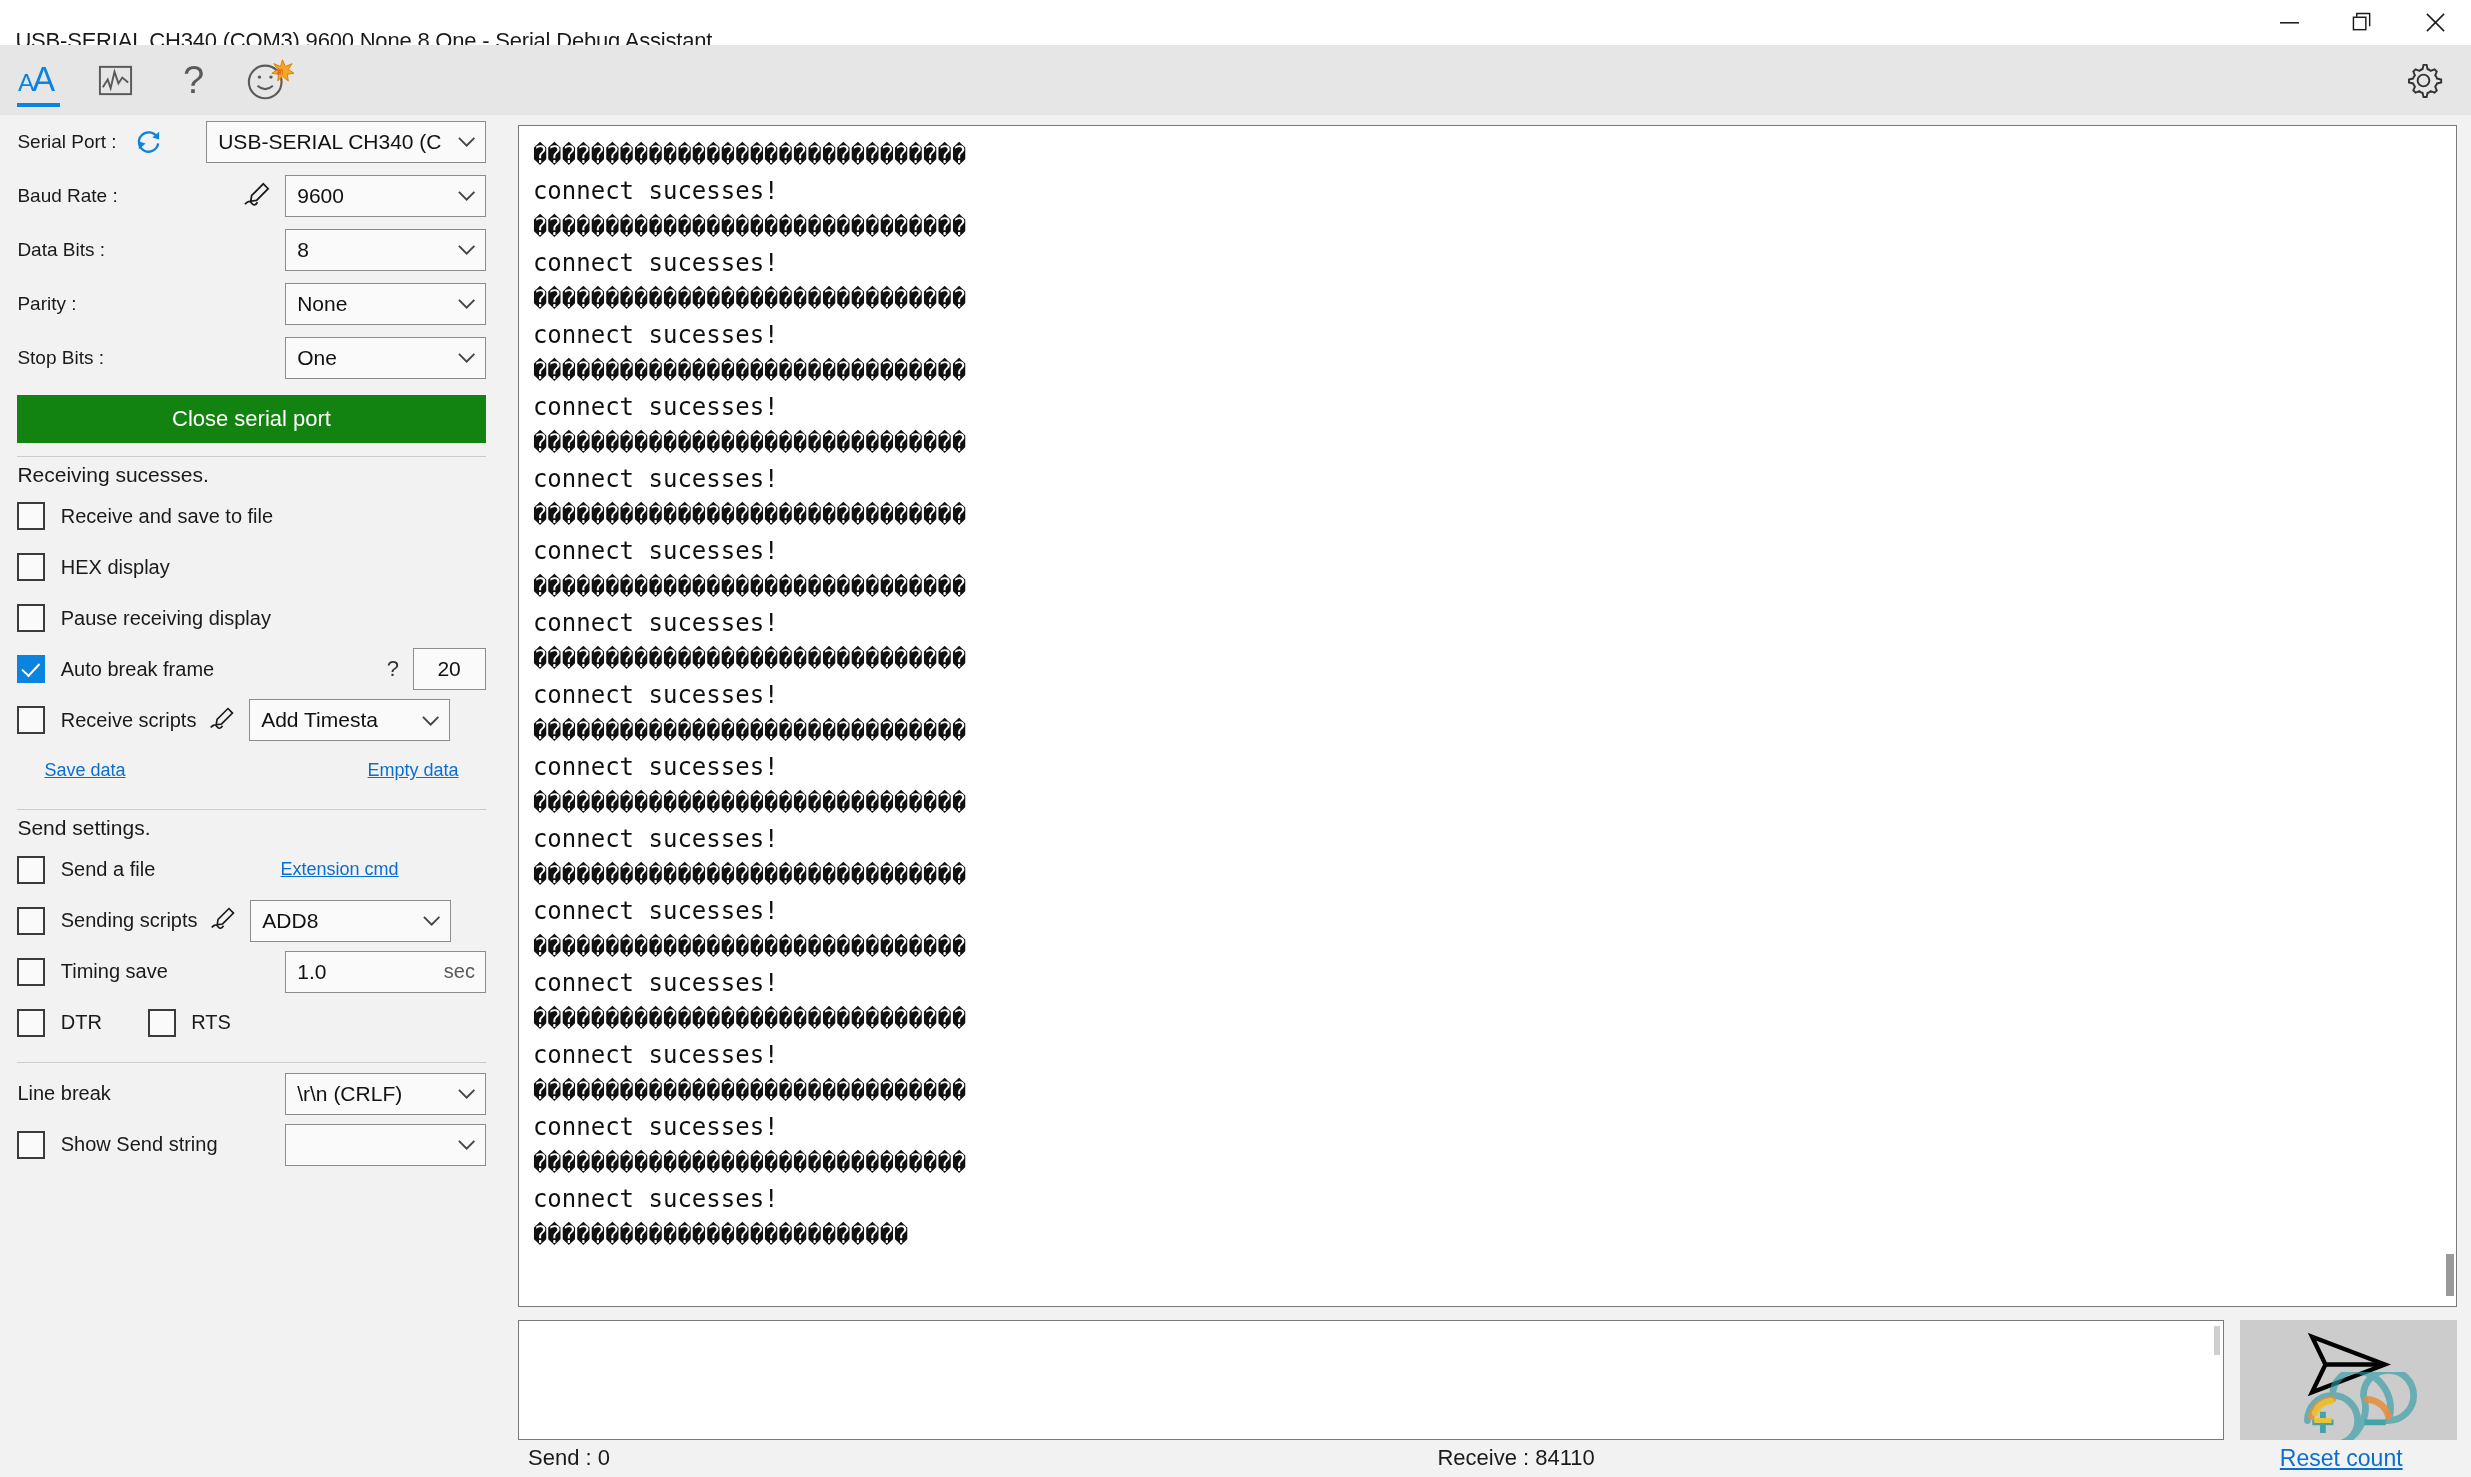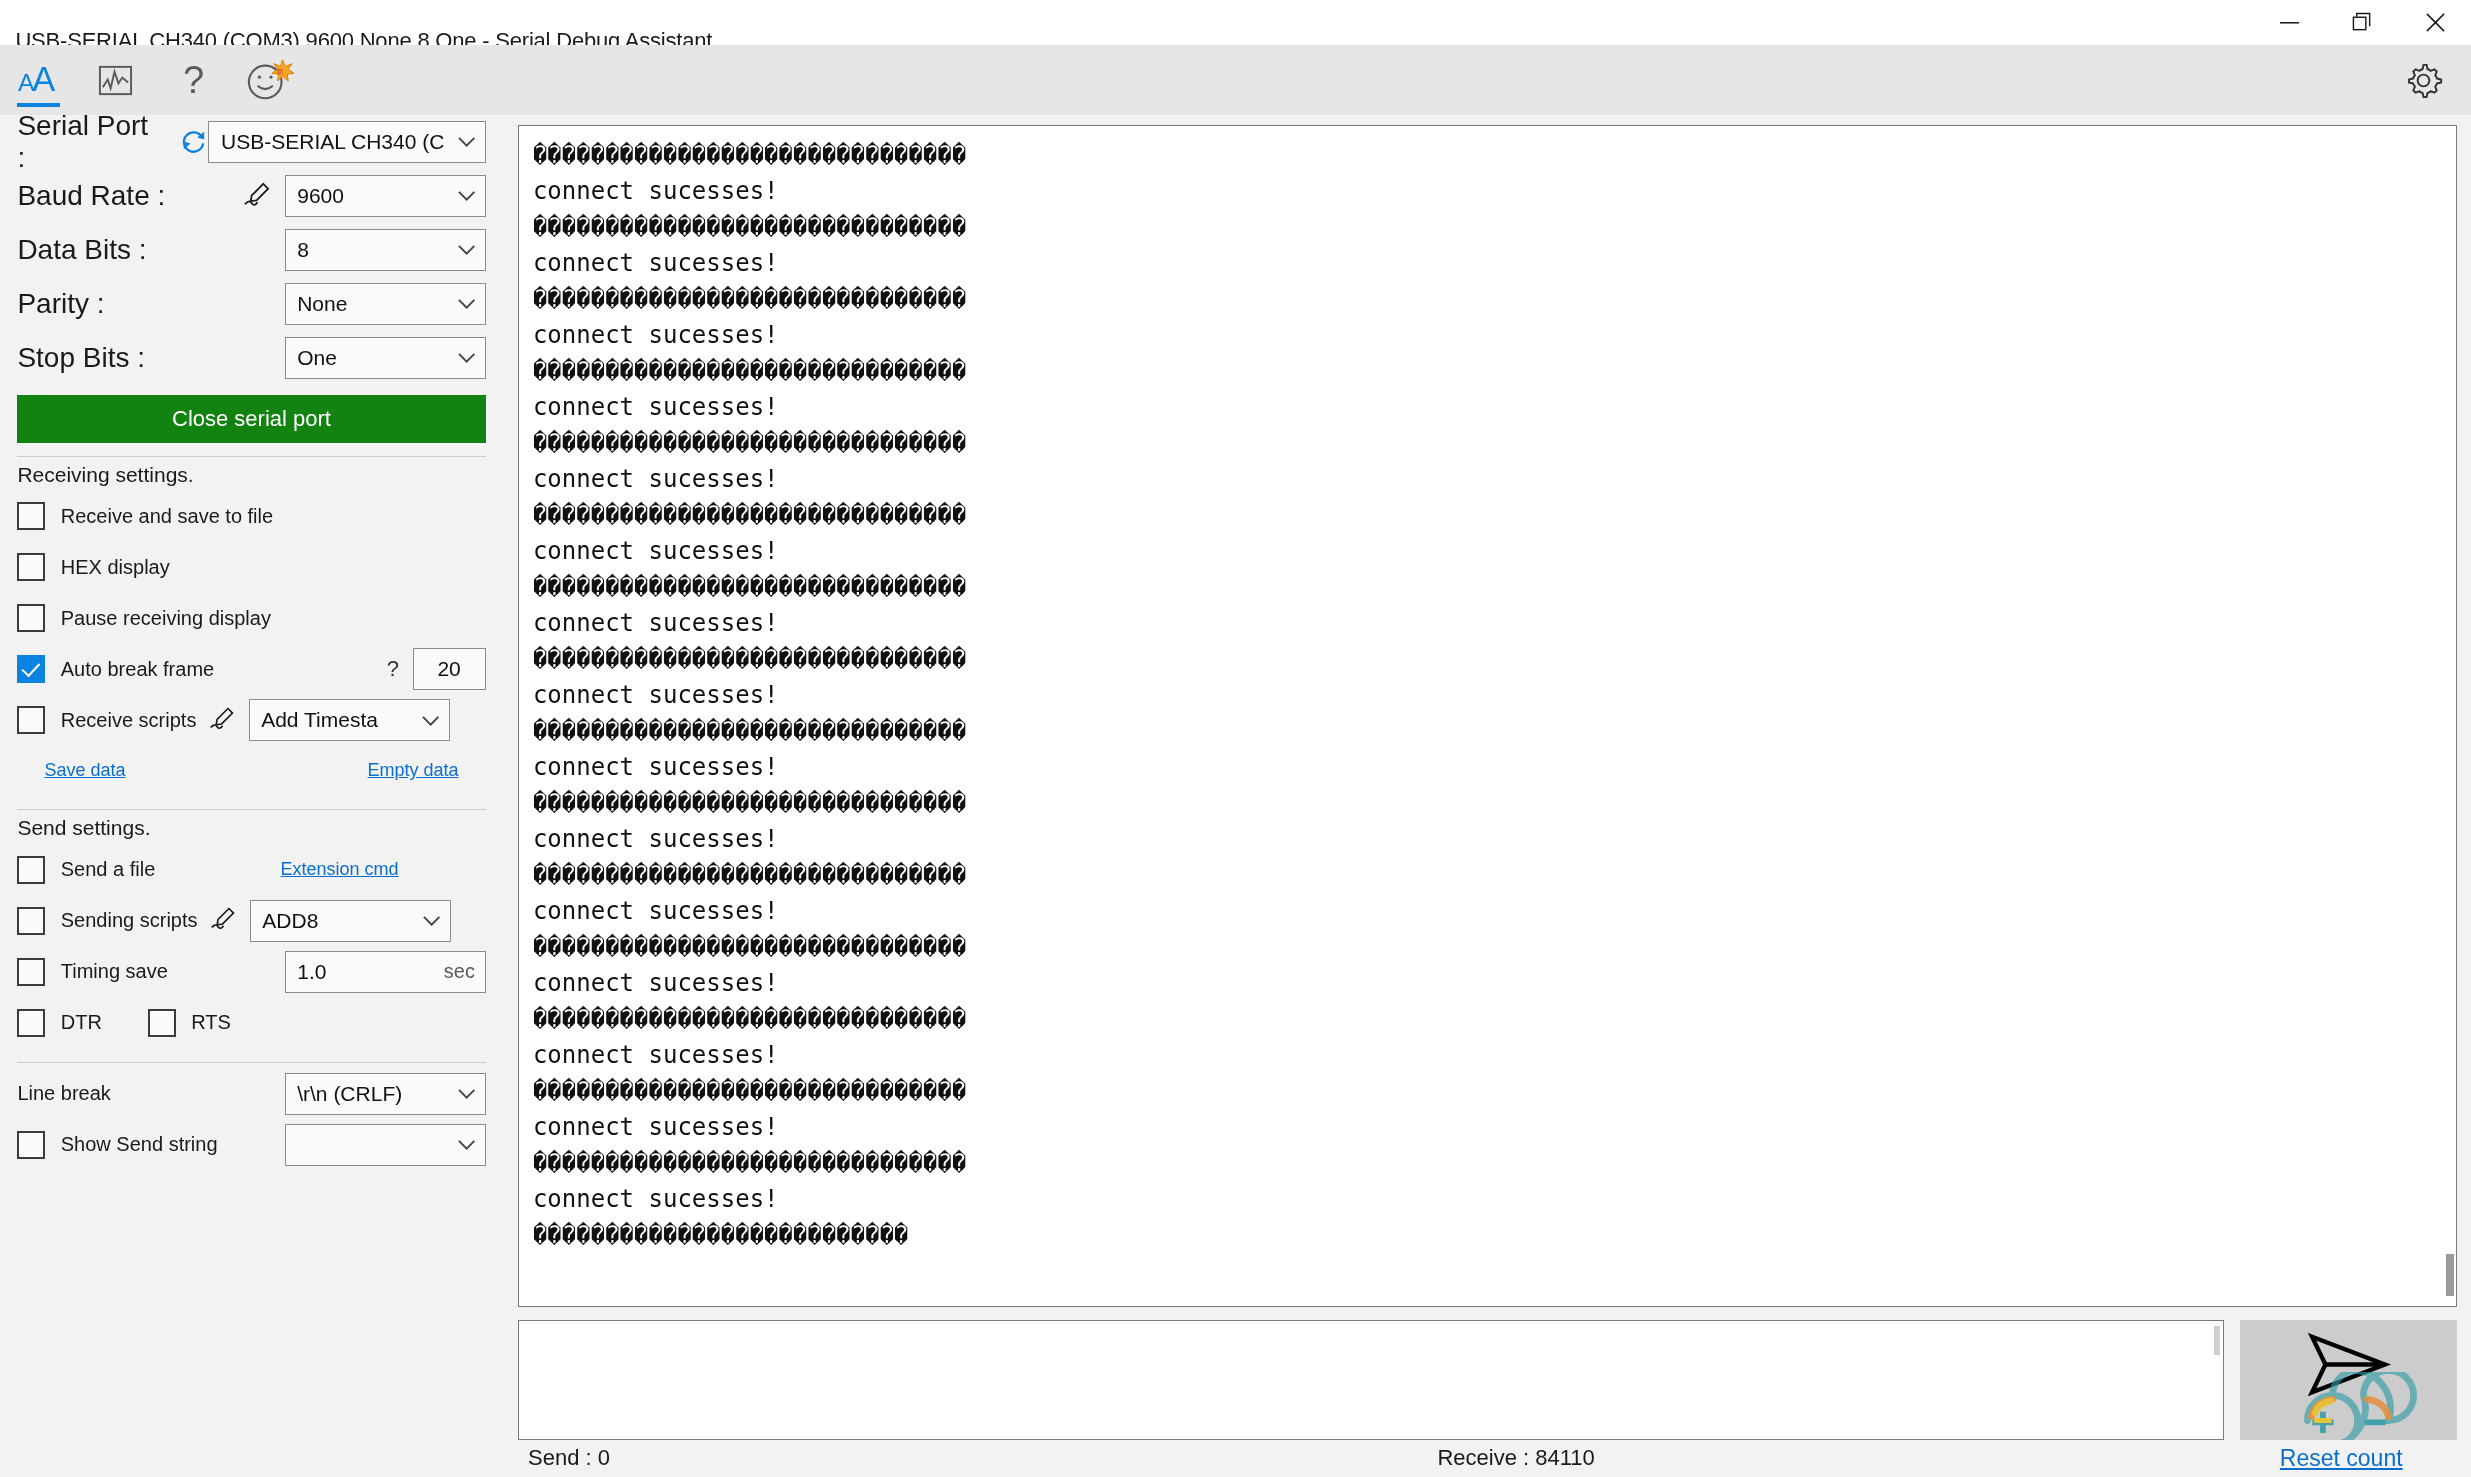--- a/index.html
+++ b/index.html
@@ -95,21 +95,21 @@
     box-sizing: border-box;
     position: relative;
     flex: 0 0 503px;
   }
   .row {
     display: flex;
     align-items: center;
     height: 54px;
   }
   .lbl {
-    font-size: 28px;
+    font-size: 19px;
     color: #1a1a1a;
   }
   .spacer { flex: 1; }
 
   .combo {
     border: 1.9px solid #8c8c8c;
     background: #fafafa;
     height: 42px;
     display: flex;
     align-items: center;
@@ -492,21 +492,21 @@
               <polyline points="2,2 10,10 18,2" fill="none" stroke="#444" stroke-width="2"></polyline>
             </svg>
         </span>
       </div>
     </div>
 
     <div id="close-serial-port-button">Close serial port</div>
 
     <div class="divider"></div>
 
-    <div class="section-title">Receiving settings.</div>
+    <div class="section-title">Receiving sucesses.</div>
 
     <div class="cbrow">
       <span class="cbox"></span>
       <span class="cb-label">Receive and save to file</span>
     </div>
 
     <div class="cbrow">
       <span class="cbox"></span>
       <span class="cb-label">HEX display</span>
     </div>

